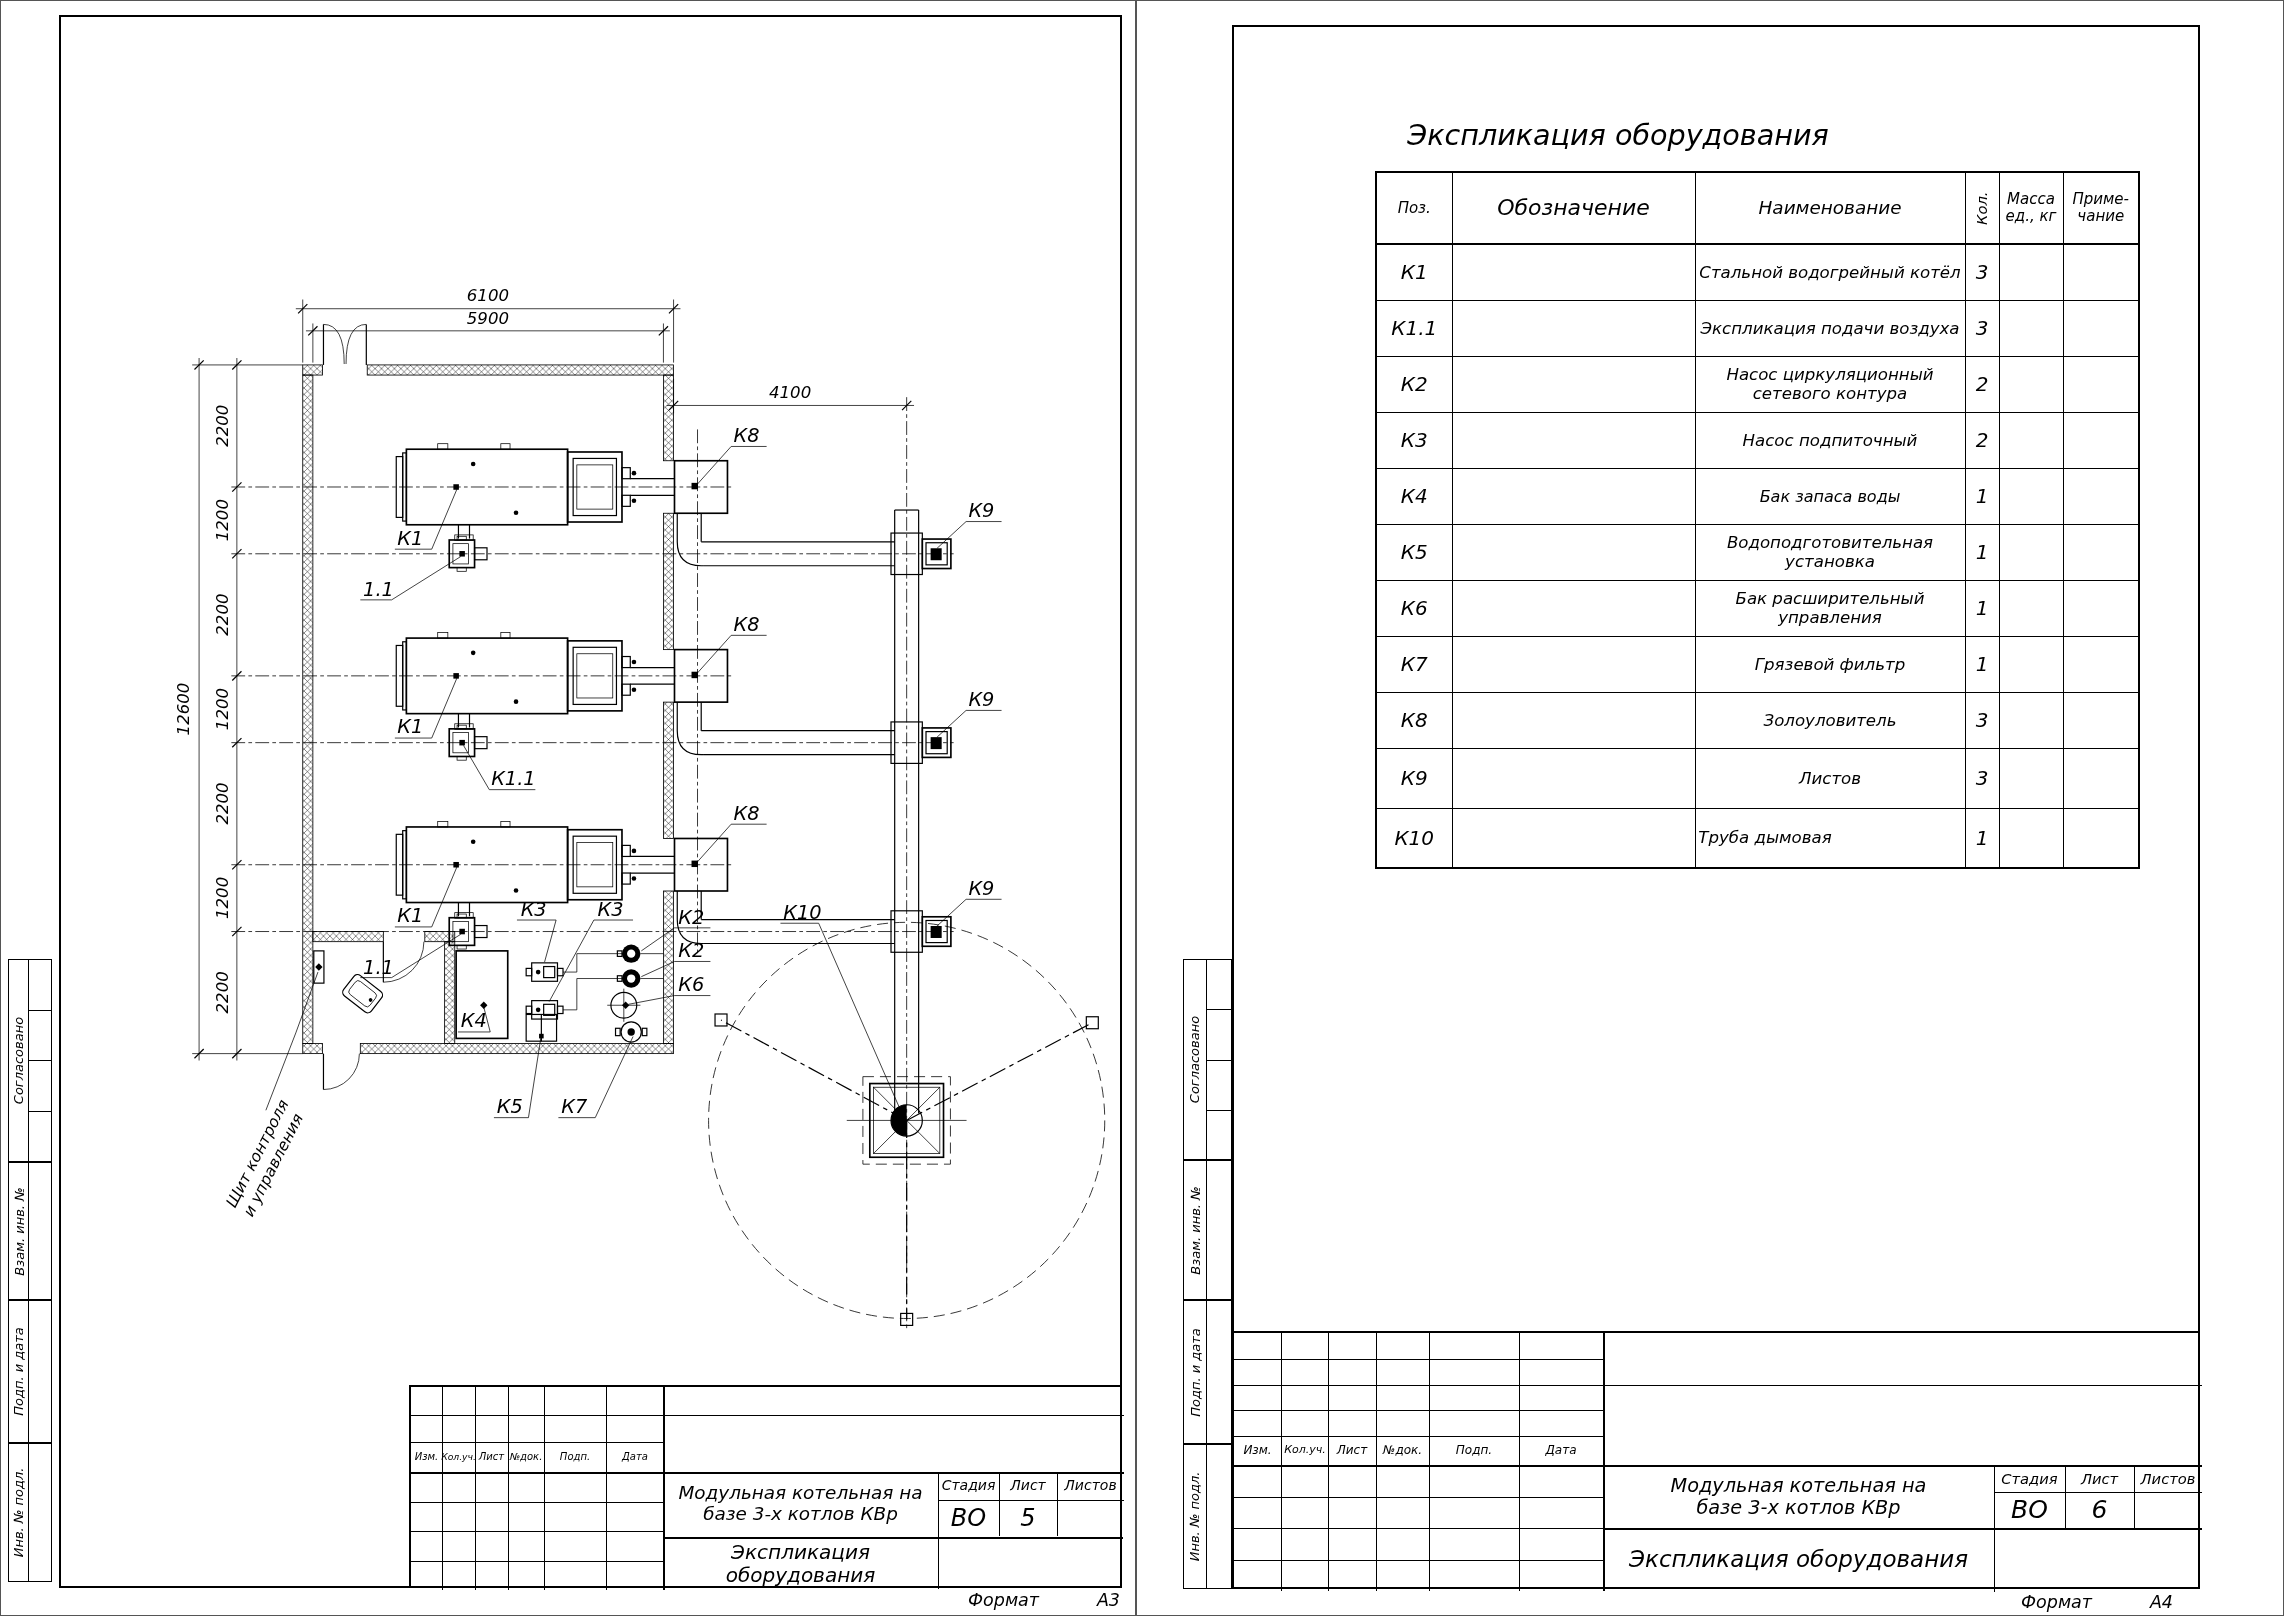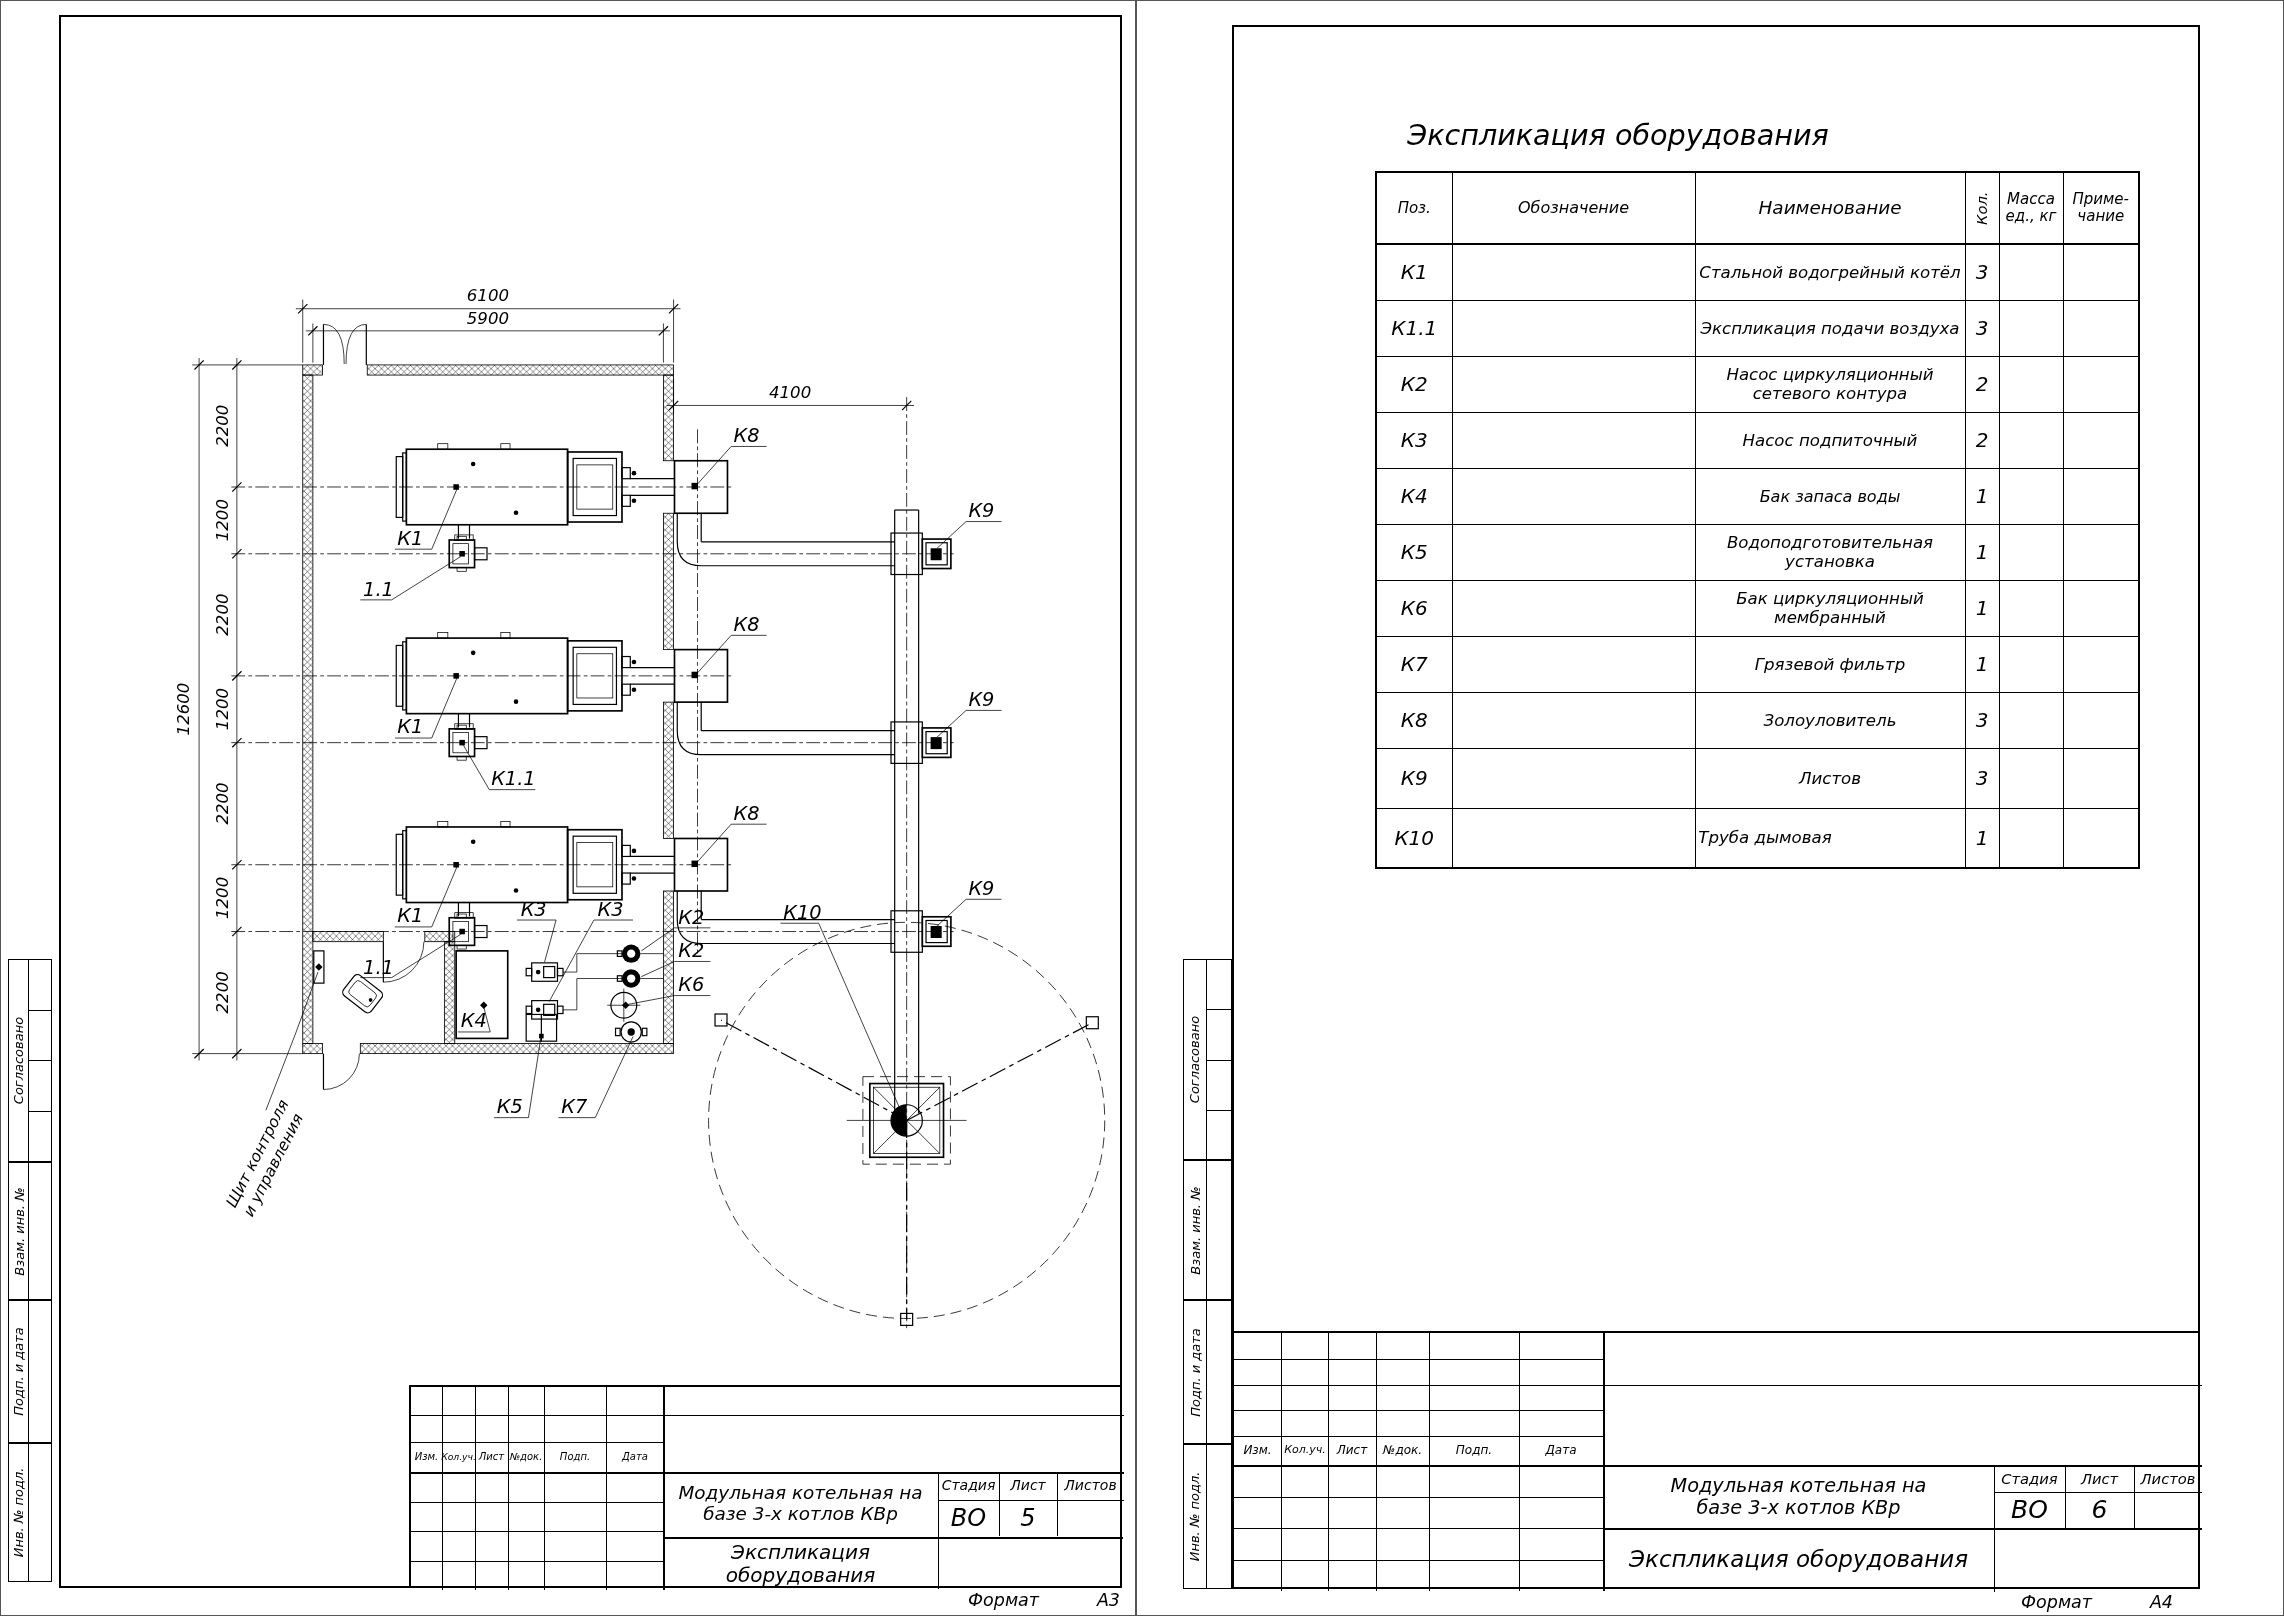--- a/index.html
+++ b/index.html
@@ -437,21 +437,21 @@
         <col style="width:76px">
           <col style="width:243px">
           <col style="width:270px">
         <col style="width:34px">
           <col style="width:64px">
           <col style="width:76px">
       </colgroup>
       <thead>
         <tr style="height:72px">
           <th class="cad" style="font-size:15px">Поз.</th>
-          <th class="cad" style="font-size:16px">Обозначение</th>
+          <th class="cad" style="font-size:22px">Обозначение</th>
           <th class="cad" style="font-size:18.4px">Наименование</th>
           <th>
               <div class="ctr" style="height:100%">
                 <span class="cad rot" style="font-size:14.7px">Кол.</span>
               </div>
             </th>
           <th>
             <div class="cad" style="font-size:15px;text-align:center"><span>Масса</span><br><span>ед., кг</span></div>
           </th>
           <th>
@@ -504,21 +504,21 @@
             <td style="font-size:20px;text-align:center">К5</td>
             <td></td>
             <td style="font-size:16.6px;text-align:center">Водоподготовительная установка</td>
             <td style="font-size:20px;text-align:center">1</td>
             <td></td>
             <td></td>
           </tr>
         <tr style="height:56px">
             <td style="font-size:20px;text-align:center">К6</td>
             <td></td>
-            <td style="font-size:16.6px;text-align:center">Бак циркуляционный мембранный</td>
+            <td style="font-size:16.6px;text-align:center">Бак расширительный управления</td>
             <td style="font-size:20px;text-align:center">1</td>
             <td></td>
             <td></td>
           </tr>
         <tr style="height:56px">
             <td style="font-size:20px;text-align:center">К7</td>
             <td></td>
             <td style="font-size:16.6px;text-align:center">Грязевой фильтр</td>
             <td style="font-size:20px;text-align:center">1</td>
             <td></td>

